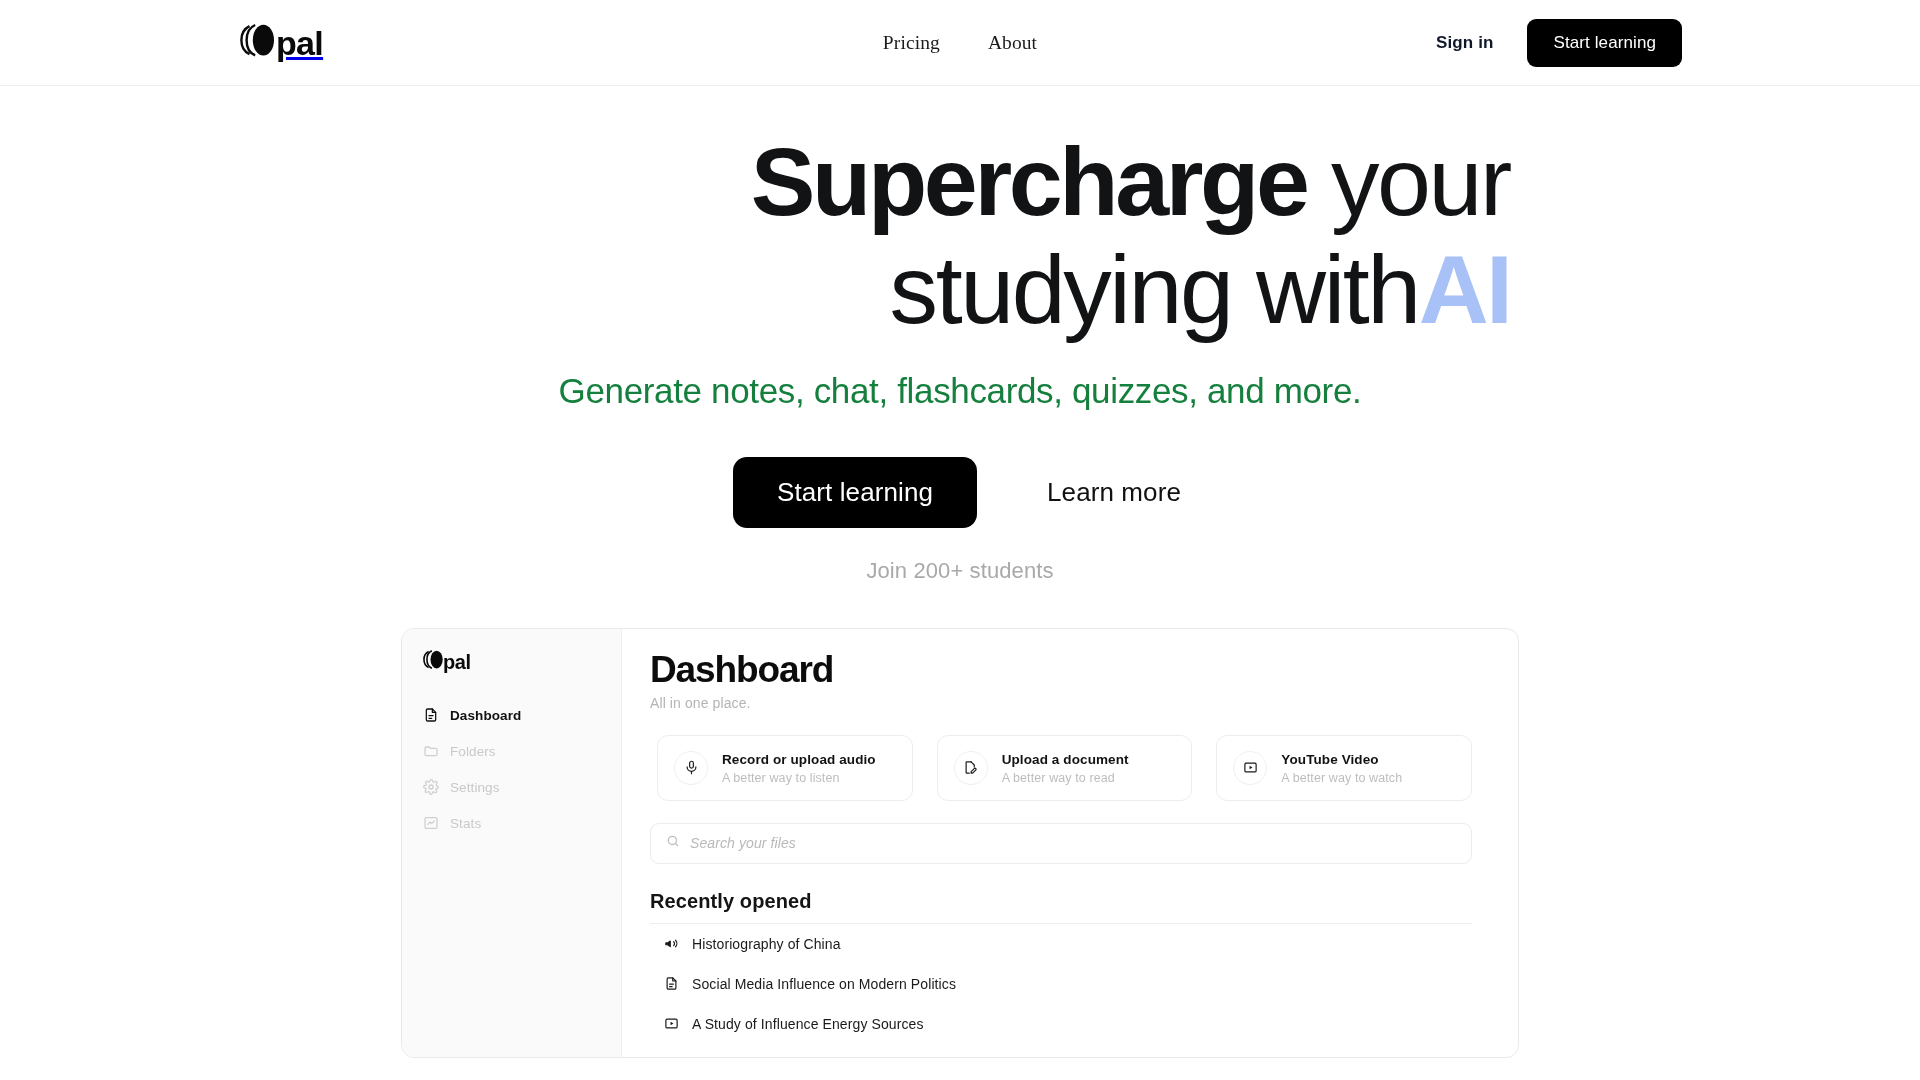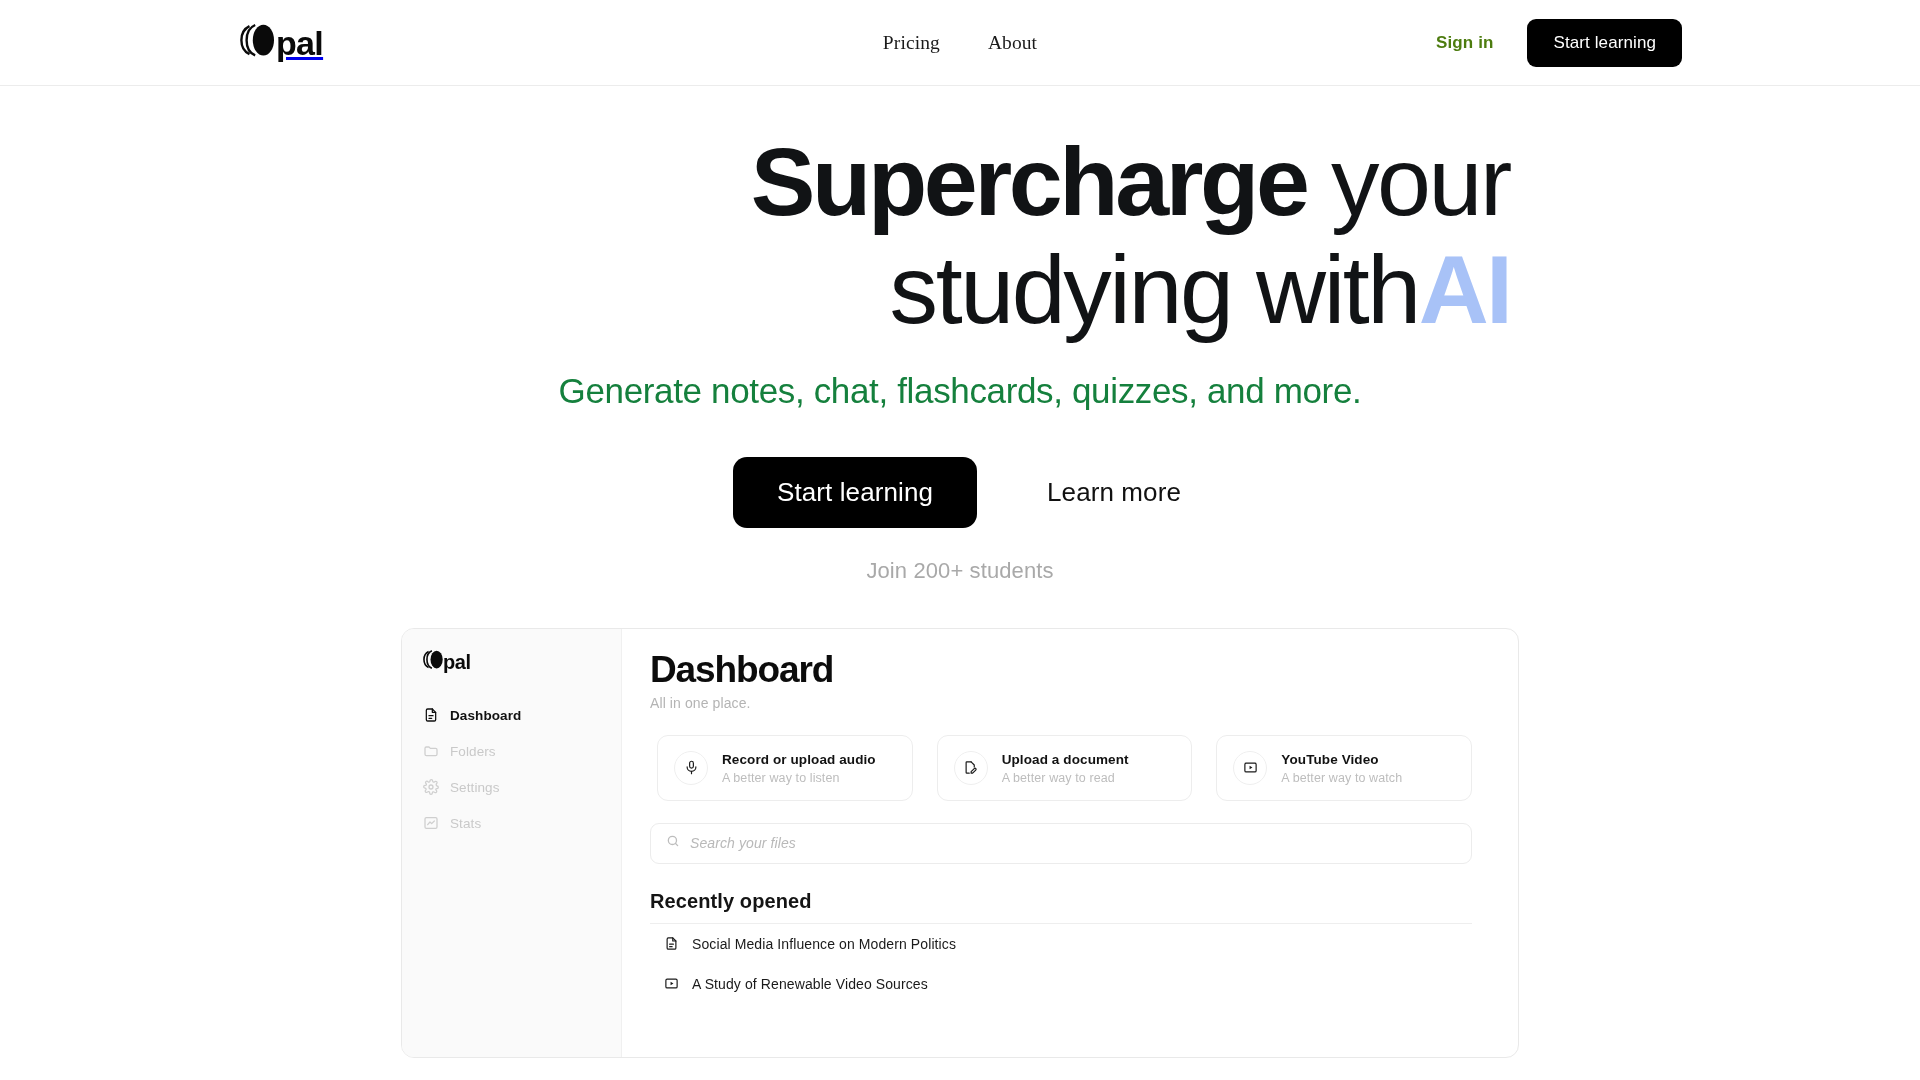--- a/index.html
+++ b/index.html
@@ -70,21 +70,21 @@
   .header-actions {
     position: absolute;
     right: 238px;
     display: flex;
     align-items: center;
     gap: 34px;
   }
   .signin-link {
     font-size: 17px;
     font-weight: 700;
-    color: #4d7c0f;
+    color: #0f172a;
     text-decoration: none;
     cursor: pointer;
     letter-spacing: 0.1px;
     text-align: center;
   }
   .btn-dark-sm {
     background: #000;
     color: #fff;
     border: none;
     border-radius: 9px;
@@ -480,41 +480,51 @@
               <path d="M20 20l-3.6-3.6"></path>
           </svg>
         </span>
         <input type="text" placeholder="Search your files" style="">
       </div>
 
       <div class="recent-head">Recently opened</div>
 
       <div class="recent-list">
 
+        <div class="recent-item">
+          <span class="ico">
+            <svg viewBox="0 0 24 24" fill="none" stroke="#1a1a1a" stroke-width="1.9" stroke-linecap="round" stroke-linejoin="round">
+              <path d="M10 8L6 11H3v3h3l4 3z" fill="#1a1a1a"></path>
+              <path d="M15.5 9.2a4 4 0 0 1 0 6"></path>
+                <path d="M18.5 6.8a7.5 7.5 0 0 1 0 10.4"></path>
+            </svg>
+          </span>
+          <span>Historiography of China</span>
+        </div>
 
         <div class="recent-item">
           <span class="ico">
             <svg viewBox="0 0 24 24" fill="none" stroke="#1a1a1a" stroke-width="1.9" stroke-linecap="round" stroke-linejoin="round">
               <path d="M14 3H7a2 2 0 0 0-2 2v14a2 2 0 0 0 2 2h10a2 2 0 0 0 2-2V8z"></path>
               <path d="M14 3v5h5"></path>
                 <path d="M9 13h6"></path>
                 <path d="M9 17h4"></path>
             </svg>
           </span>
           <span>Social Media Influence on Modern Politics</span>
         </div>
 
         <div class="recent-item">
           <span class="ico">
             <svg viewBox="0 0 24 24" fill="none" stroke="#1a1a1a" stroke-width="1.9" stroke-linejoin="round">
               <rect x="3" y="5" width="18" height="14" rx="2"></rect>
               <path d="M10.5 9.2l4.6 2.8-4.6 2.8z" fill="#1a1a1a" stroke="none"></path>
             </svg>
           </span>
-          <span>A Study of Renewable Video Sources</span>
+          <span>A Study of Influence Energy Sources</span>
         </div>
 
       </div>
 
     </main>
 
   </div>
 </div>
 
 </body></html>

